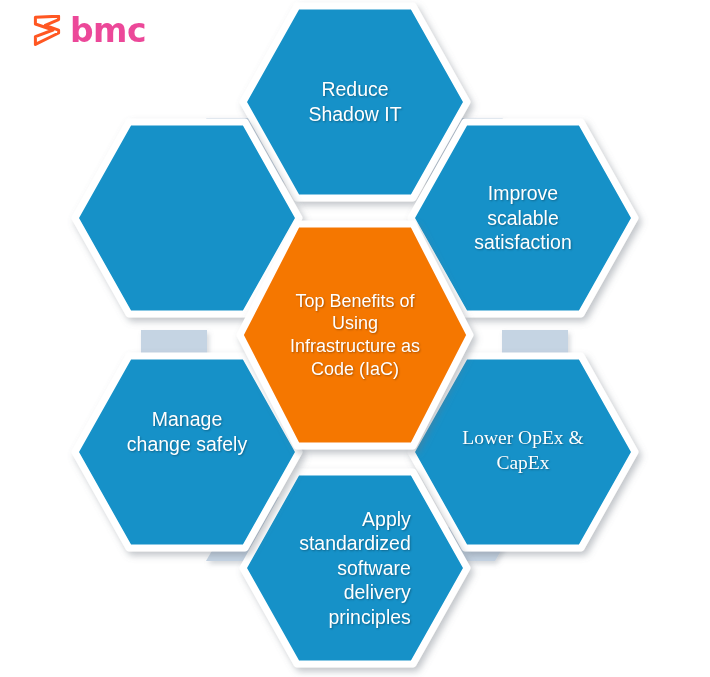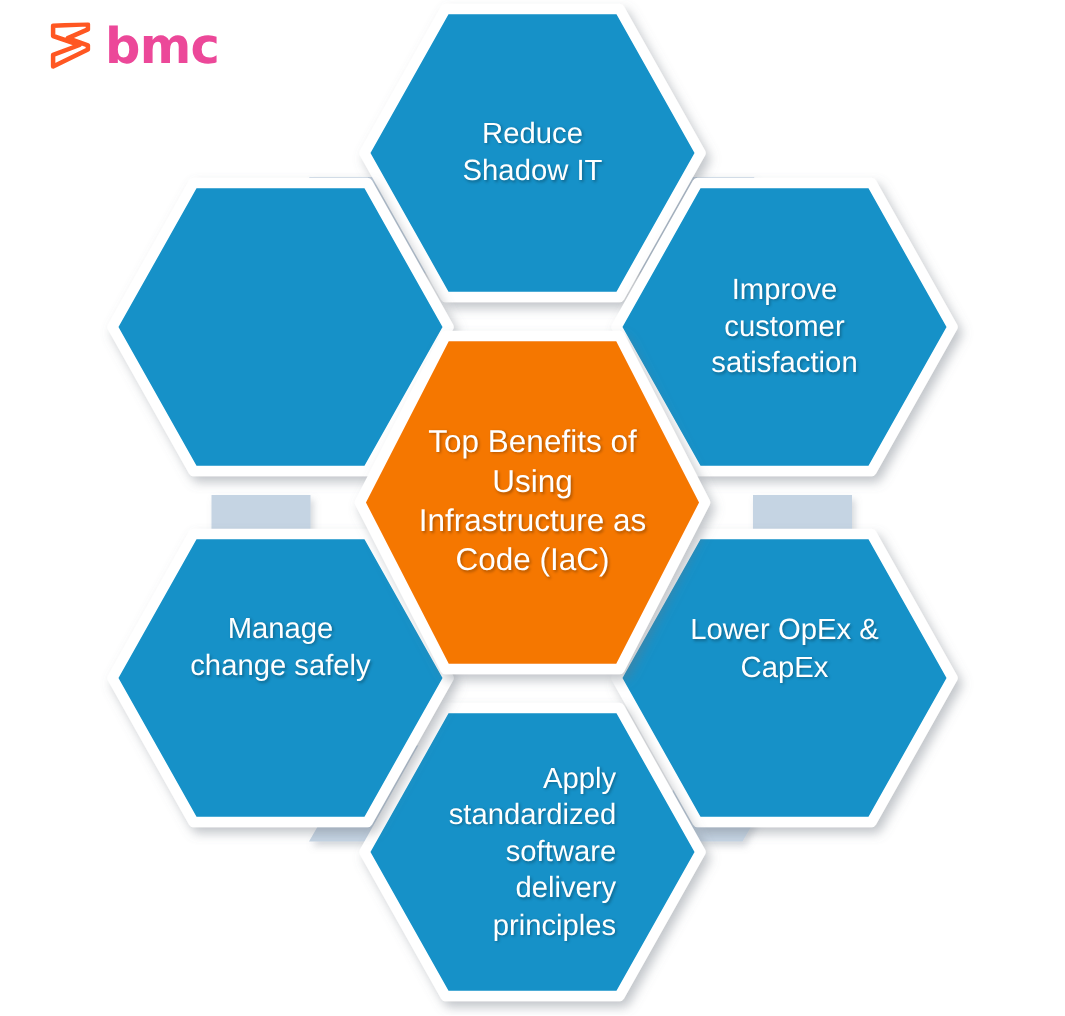--- a/index.html
+++ b/index.html
@@ -55,21 +55,21 @@
     line-height: 1.26;
     white-space: pre-line;
   }
   .hex-label.satellite {
     font-size: 19.5px;
     font-weight: 400;
     width: 210px;
     height: 150px;
   }
   .hex-label.center {
-    font-size: 21px;
+    font-size: 18px;
     font-weight: 400;
     width: 212px;
     height: 170px;
   }
 </style>
 </head>
 <body>
 
 <div id="bmc-logo">
   <span class="mark">
@@ -132,24 +132,24 @@
 
     <g filter="url(#hexShadow)">
       <polygon fill="#F57706" stroke="#FFFFFF" stroke-width="7" stroke-linejoin="round" points="240,335 297,224 413,224 470,335 413,446 297,446"></polygon>
     </g>
   </svg>
 
   <div class="hex-label satellite" style="left:250px; top:27px;">Reduce
 Shadow IT</div>
 
   <div class="hex-label satellite" style="left:418px; top:143px;">Improve
-customer
+scalable
 satisfaction</div>
 
-  <div class="hex-label satellite" style="left:418px; top:358px;">Lower OpEx &amp;
+  <div class="hex-label satellite" style="left:418px; top:376px;font-family:Liberation Serif, serif;">Lower OpEx &amp;
 CapEx</div>
 
   <div class="hex-label satellite" style="left:250px; top:493px;text-align:right;">Apply
 standardized
 software
 delivery
 principles</div>
 
   <div class="hex-label satellite" style="left:82px; top:357px;">Manage
 change safely</div>

